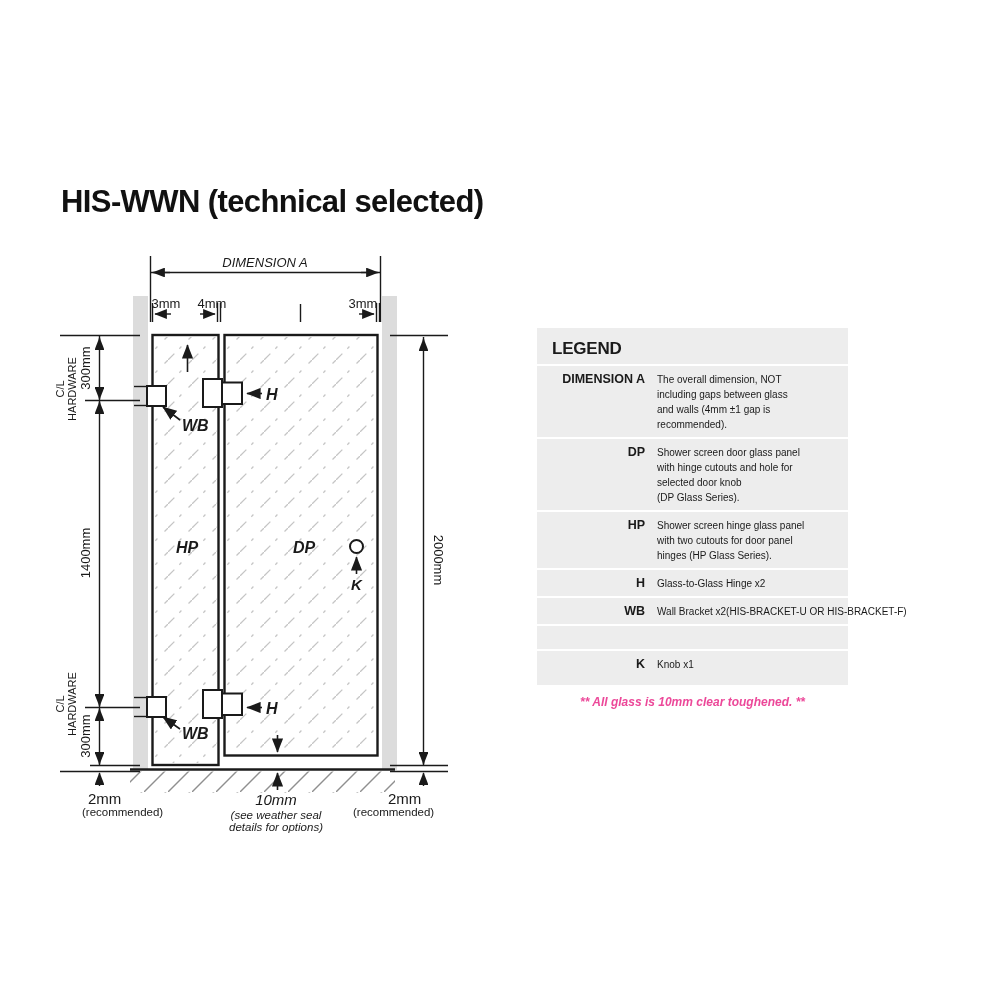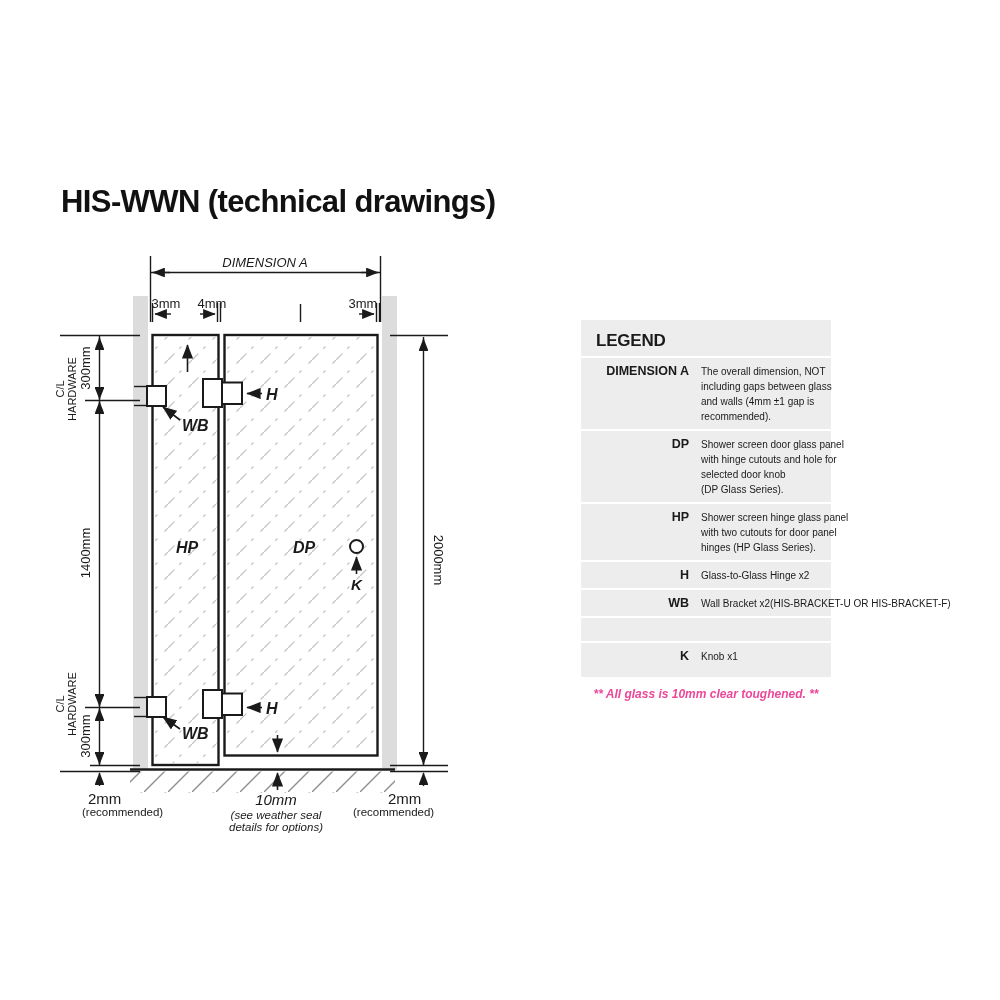--- a/index.html
+++ b/index.html
@@ -10,37 +10,37 @@
   .draw{position:absolute;left:0;top:0;}
   .draw text{fill:#1a1a1a;font-family:"Liberation Sans", sans-serif;}
   .dimtext{font-size:13px;}
   .dimtext-sm{font-size:11px;}
   .ital{font-style:italic;}
   .plabel{font-size:16px;font-weight:bold;font-style:italic;}
   .klabel{font-size:15px;font-weight:bold;font-style:italic;}
   .note-big{font-size:15px;}
   .note-sm{font-size:11.5px;}
   
-  .legend-wrap{position:absolute;left:537px;top:320px;width:250px;margin-left:44px;}
+  .legend-wrap{position:absolute;left:537px;top:328px;width:311px;}
   .legend-box{background:#ededed;padding-bottom:8px;}
   .legend-header{padding:11px 0 5px 15px;font-size:17px;font-weight:bold;letter-spacing:-0.2px;}
   .legend-row{display:grid;grid-template-columns:100px 1fr;column-gap:12px;
               padding:6px 0 5px 8px;border-top:2px solid #ffffff;}
   .legend-row.empty{min-height:12px;}
   .legend-term{font-size:12.5px;font-weight:bold;text-align:right;line-height:15px;}
   .legend-desc{font-size:10px;line-height:15px;white-space:pre;}
   .legend-footnote{margin-top:10px;text-align:center;font-size:12px;font-style:italic;
                    font-weight:bold;color:#ec4899;}
 </style>
 </head>
 <body>
 
 <div class="stage">
 
-  <div class="page-title">HIS-WWN (technical drawings)</div>
+  <div class="page-title">HIS-WWN (technical selected)</div>
 
   <svg class="draw" width="1000" height="1000" viewBox="0 0 1000 1000">
     <defs>
       <marker id="arw" markerWidth="9" markerHeight="7" refX="8.5" refY="3.5" orient="auto">
         <path d="M0,0 L9,3.5 L0,7 Z" fill="#1a1a1a"></path>
       </marker>
       <pattern id="ghatch" width="24" height="24" patternUnits="userSpaceOnUse">
         <line x1="0" y1="24" x2="24" y2="0" stroke="#c5c5c5" stroke-width="1.3" stroke-dasharray="9 7 3 10"></line>
       </pattern>
       <pattern id="fhatch" width="24" height="22" patternUnits="userSpaceOnUse">

